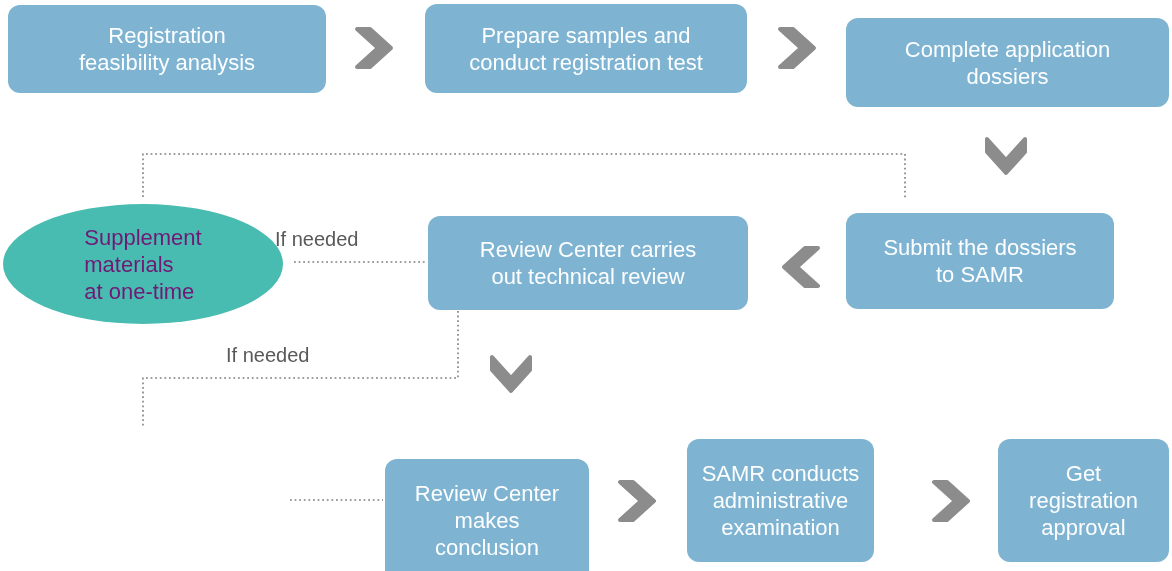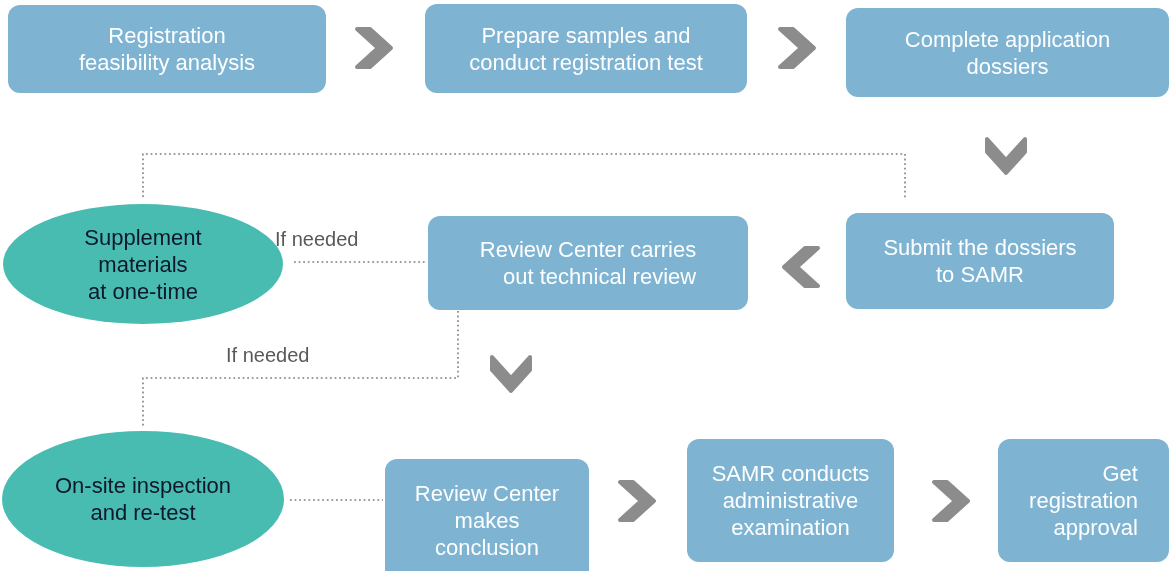--- a/index.html
+++ b/index.html
@@ -15,42 +15,42 @@
     font-family:"Liberation Sans",sans-serif;
   }
   .box{
     position:absolute;background:var(--process-box);border-radius:12px;
     color:#fdfeff;font-size:22px;line-height:27px;text-align:center;
     display:flex;align-items:center;justify-content:center;
     white-space:pre-line;
   }
   .ellipse{
     position:absolute;background:var(--conditional-ellipse);border-radius:50%;
-    color:#0f172a;font-size:22px;line-height:27px;text-align:center;
+    color:#701a75;font-size:22px;line-height:27px;text-align:left;
     display:flex;align-items:center;justify-content:center;
     white-space:pre-line;
   }
   .cond-label{
     position:absolute;color:var(--condition-text);font-size:20px;line-height:24px;
     text-align:left;width:150px;
   }
   .chev{position:absolute;color:var(--arrow);}
   .chev-down{transform:rotate(90deg);}
   .chev-left{transform:rotate(180deg);}
   .connector-layer{position:absolute;left:0;top:0;color:var(--connector);pointer-events:none;}
 
   
   .b0{left:8px;   top:5px;   width:318px; height:88px;}
   .b1{left:425px; top:4px;   width:322px; height:89px;}
-  .b2{left:846px; top:8px;   width:323px; height:89px;}
+  .b2{left:846px; top:18px;   width:323px; height:89px;}
   .b3{left:846px; top:213px; width:268px; height:96px;}
-  .b4{left:428px; top:216px; width:320px; height:94px;text-align:right;}
+  .b4{left:428px; top:216px; width:320px; height:94px;}
   .b5{left:385px; top:439px; width:204px; height:123px;margin-top:20px;}
-  .b6{left:687px; top:439px; width:207px; height:123px;}
-  .b7{left:998px; top:439px; width:171px; height:123px;text-align:right;}
+  .b6{left:687px; top:439px; width:187px; height:123px;}
+  .b7{left:998px; top:439px; width:171px; height:123px;}
   .e0{left:3px;   top:204px; width:280px; height:120px;}
   .e1{left:2px;   top:431px; width:282px; height:136px;}
   .l0{left:275px; top:227px;}
   .l1{left:226px; top:343px;}
   .a0{left:354px; top:26px;}
   .a1{left:777px; top:26px;}
   .a2{left:986px; top:134px;}
   .a3{left:781px; top:245px;}
   .a4{left:491px; top:352px;}
   .a5{left:617px; top:479px;}
@@ -84,22 +84,20 @@
   <div class="box b6">SAMR conducts
 administrative
 examination</div>
   <div class="box b7">Get
 registration
 approval</div>
 
   <div class="ellipse e0">Supplement
 materials
 at one-time</div>
-  <div class="ellipse e1">On-site inspection
-and re-test</div>
 
   <div class="cond-label l0">If needed</div>
   <div class="cond-label l1">If needed</div>
 
   <svg class="chev a0" width="40" height="44" viewBox="0 0 40 44">
     <path d="M3 3 H16 L37 22 L16 41 H3 L24 22 Z" fill="currentColor" stroke="currentColor" stroke-width="4" stroke-linejoin="round"></path>
   </svg>
   <svg class="chev a1" width="40" height="44" viewBox="0 0 40 44">
     <path d="M3 3 H16 L37 22 L16 41 H3 L24 22 Z" fill="currentColor" stroke="currentColor" stroke-width="4" stroke-linejoin="round"></path>
   </svg>

